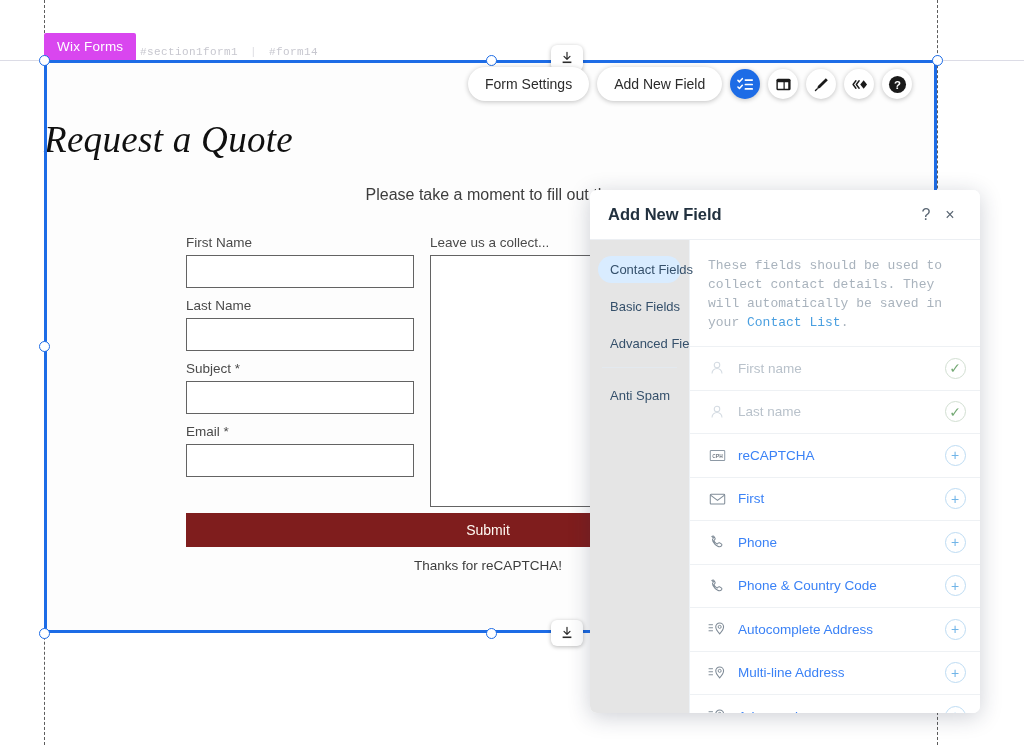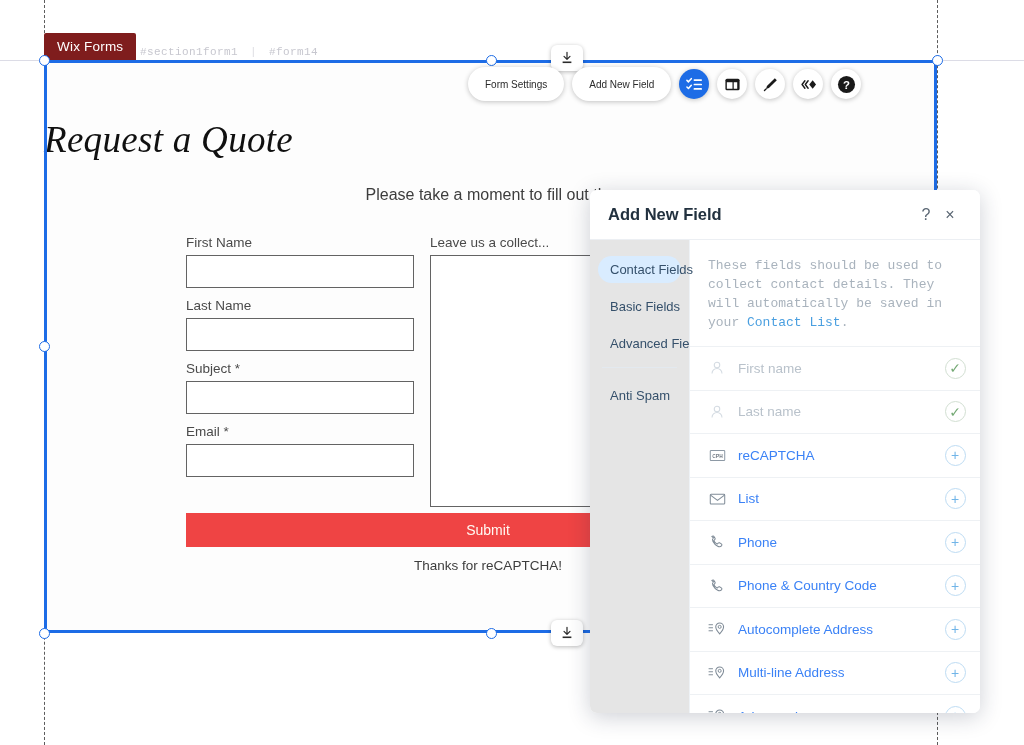--- a/index.html
+++ b/index.html
@@ -36,39 +36,39 @@
   }
   .push-handle {
     position:absolute; width:32px; height:26px; border-radius:6px;
     background:#ffffff; box-shadow:0 1px 4px rgba(0,0,0,.28);
     display:flex; align-items:center; justify-content:center;
   }
 
   
   .comp-tag {
     position:absolute; left:44px; top:33px; height:27px;
-    background:#7f1d1d; color:#fff; display:flex; align-items:center;
+    background:#d946ef; color:#fff; display:flex; align-items:center;
     padding:0 13px; font-size:13.5px; letter-spacing:.2px;
     border-radius:2px 2px 0 0;
   }
   .comp-ids {
     position:absolute; left:140px; top:46px;
     font-family:"Liberation Mono", monospace;
     font-size:11px; color:#c7c7cf; letter-spacing:.4px;
     white-space:nowrap;
   }
   .comp-ids .sep { color:#dcdce2; padding:0 5px; }
 
   
   .toolbar { position:absolute; left:468px; top:67px; display:flex; align-items:center; gap:8px; }
   .tb-pill {
     height:34px; border-radius:17px; background:#ffffff;
     box-shadow:0 1px 5px rgba(0,0,0,.24);
     display:flex; align-items:center; padding:0 17px;
-    font-size:10px; color:#2b2b2b; white-space:nowrap; cursor:pointer;
+    font-size:14px; color:#2b2b2b; white-space:nowrap; cursor:pointer;
   }
   .tb-icon {
     width:30px; height:30px; border-radius:50%; background:#ffffff;
     box-shadow:0 1px 5px rgba(0,0,0,.24);
     display:flex; align-items:center; justify-content:center; cursor:pointer;
   }
   .tb-icon.active { background:#1d6ce6; }
 
   
   .form-title {
@@ -81,21 +81,21 @@
     font-size:16px; color:#3d3d3d;
   }
   .field-label { font-size:13.5px; color:#4a4a4a; margin-bottom:5px; }
   .field-box { border:1px solid #636363; background:#fff; height:33px; }
   .col-left { position:absolute; left:186px; top:235px; width:228px; }
   .col-left .field { margin-bottom:10px; }
   .col-right { position:absolute; left:430px; top:235px; width:250px; }
   .textarea-box { border:1px solid #636363; background:#fff; height:252px; }
   .submit-btn {
     position:absolute; left:186px; top:513px; width:604px; height:34px;
-    background:#ef4444; color:#fff9f2; font-size:14px;
+    background:#7f1d1d; color:#fff9f2; font-size:14px;
     display:flex; align-items:center; justify-content:center;
     cursor:pointer;
   }
   .thanks {
     position:absolute; left:186px; top:558px; width:604px; text-align:center;
     font-size:13.5px; color:#3d3d3d;
   }
 
   
   .panel {
@@ -328,21 +328,21 @@
             </div>
           </div>
 
           <div class="field-row">
             <div class="fr-icon">
               <svg width="17" height="14" viewBox="0 0 20 16">
                   <rect x="1.5" y="2.5" width="17" height="11.5" rx="1" fill="none" stroke="#7f8b97" stroke-width="1.2"></rect>
                   <path d="M1.8 3.4 L10 9.6 L18.2 3.4" fill="none" stroke="#7f8b97" stroke-width="1.2"></path>
                 </svg>
             </div>
-            <div class="fr-label">List</div>
+            <div class="fr-label">First</div>
             <div class="fr-act">
               <span class="circ add">+</span>
             </div>
           </div>
 
           <div class="field-row">
             <div class="fr-icon">
               <svg width="16" height="16" viewBox="0 0 18 18">
                   <path d="M3.3 2.7 c1.1-1 2.1-.3 2.6.6 l.9 1.6 c.3.6.2 1-.3 1.5 l-.8.8 c-.2.2-.2.4-.1.6 .7 1.4 1.9 2.6 3.3 3.3 .2.1.4.1.6-.1 l.8-.8 c.5-.5.9-.6 1.5-.3 l1.6.9 c.9.5 1.6 1.5.6 2.6 -1 1.1-2.6 1.2-4.2.4 -2-1 -4.3-3.3-5.3-5.3 -.8-1.6-.7-3.2.4-4.2 z" fill="none" stroke="#7f8b97" stroke-width="1.2"></path>
                 </svg>

